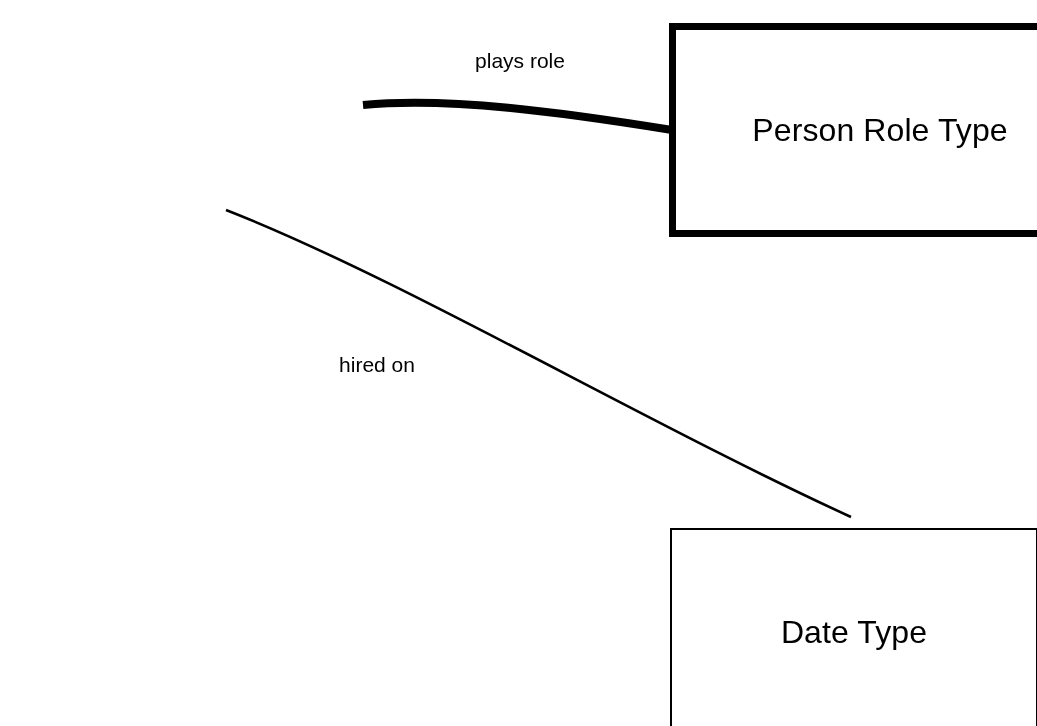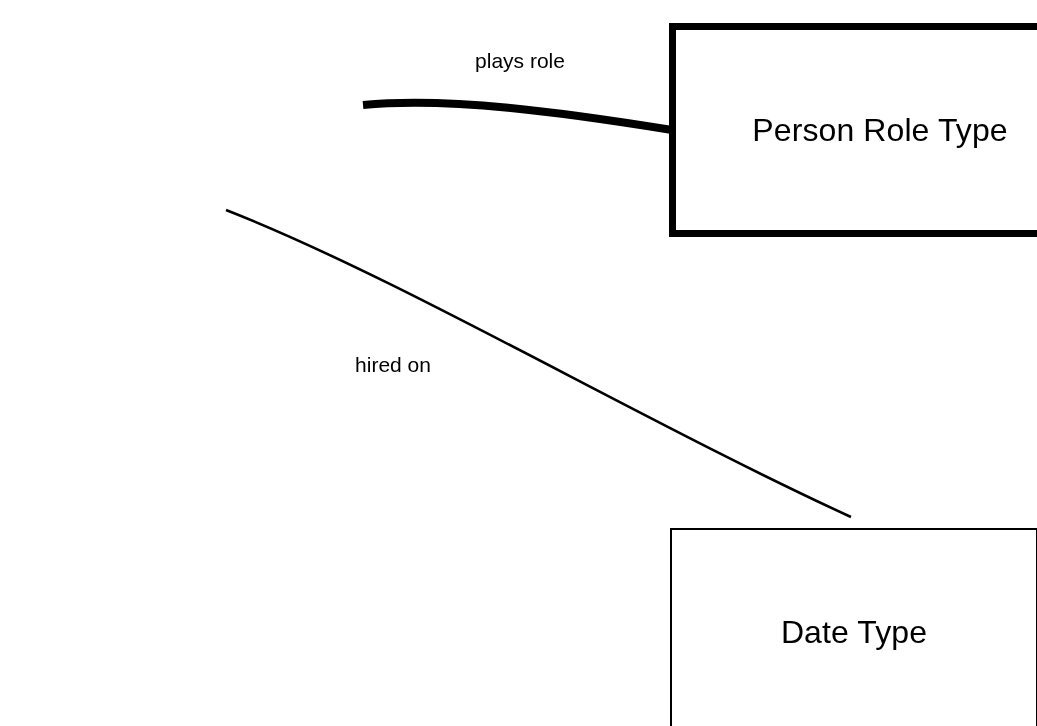--- a/index.html
+++ b/index.html
@@ -70,21 +70,20 @@
     height: 208px;
     align-items: center;
   }
   #label-plays-role {
     left: 520px;
     top: 60px;
   }
   #label-hired-on {
     left: 377px;
     top: 364px;
-    margin-left: 16px;
   }
 </style>
 </head>
 <body>
 
 <div id="canvas">
 
   <svg id="edge-layer" viewBox="0 0 1037 726" xmlns="http://www.w3.org/2000/svg">
     <path id="edge-plays-role" d="M 363 105 C 450 97, 560 112, 672 130" fill="none" stroke="#000000" stroke-width="8" stroke-linecap="butt"></path>
     <path id="edge-hired-on" d="M 226 210 C 400 278, 640 420, 851 517" fill="none" stroke="#000000" stroke-width="2.6" stroke-linecap="butt"></path>

